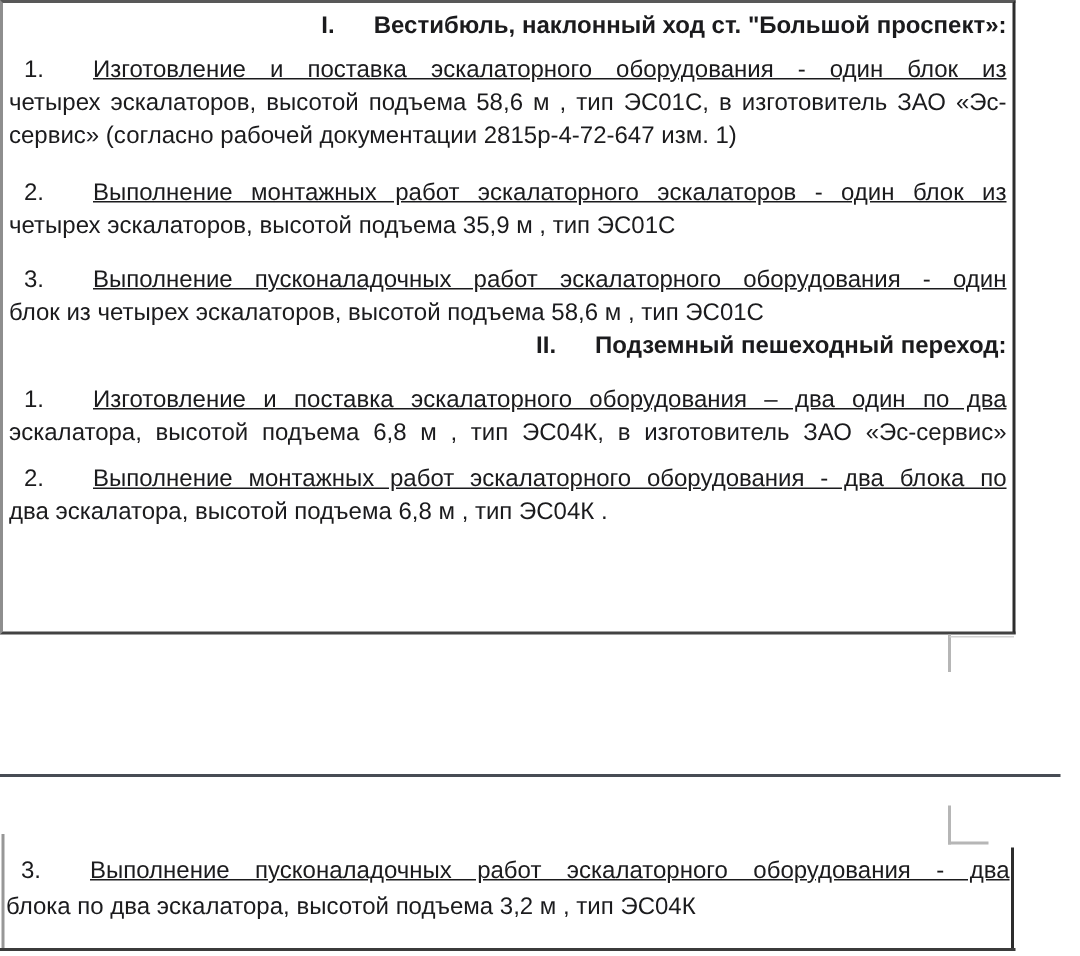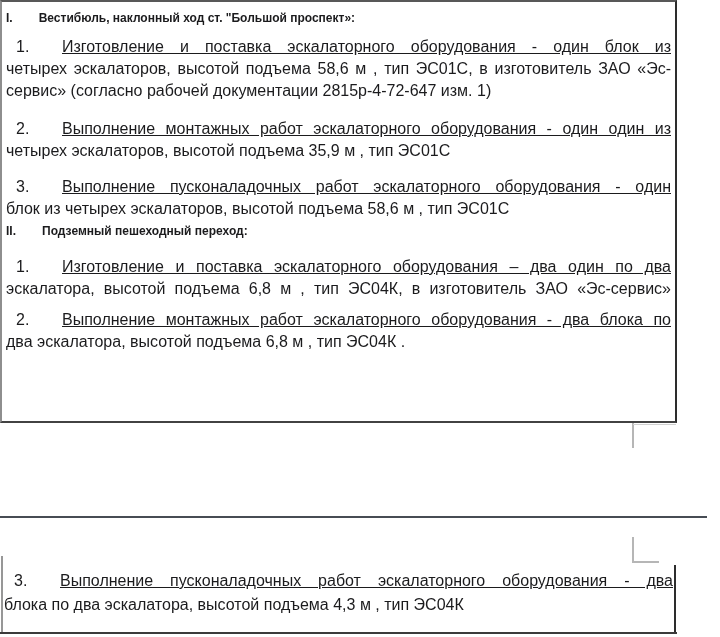--- a/index.html
+++ b/index.html
@@ -12,21 +12,21 @@
   }
   
   .top-box {
     position:absolute; left:0; top:0; width:677px; height:423px;
     box-sizing:border-box;
     border-style:solid; border-width:2px;
     border-color:#585858 #2d2d2d #424242 #8e8e8e;
     padding:0 4px;
     overflow:hidden;
   }
-  .h { font-weight:700; text-align:left; font-size:12px; line-height:22px; }
+  .h { font-weight:700; text-align:right; font-size:16px; line-height:22px; }
   .h-1 { margin-top:5px; }
   .h-2 { }
   .hnum { display:inline-block; margin-right:26px; }
   .para { position:relative; font-size:16px; line-height:22px; }
   .p-1 { margin-top:7px; }
   .p-2 { margin-top:16px; }
   .p-3 { margin-top:14px; }
   .p-4 { margin-top:14px; }
   .p-5 { margin-top:9px; }
   .num { position:absolute; left:10px; top:0; }
@@ -65,21 +65,21 @@
 
     <div class="para p-1">
       <span class="num">1.</span>
       <div class="ln ln-first">Изготовление и поставка эскалаторного оборудования - один блок из</div>
       <div class="ln">четырех эскалаторов, высотой подъема 58,6 м , тип ЭС01С, в изготовитель ЗАО «Эс-</div>
       <div class="ln ln-last">сервис» (согласно рабочей документации 2815р-4-72-647 изм. 1)</div>
     </div>
 
     <div class="para p-2">
       <span class="num">2.</span>
-      <div class="ln ln-first">Выполнение монтажных работ эскалаторного оборудования - один один из</div>
+      <div class="ln ln-first">Выполнение монтажных работ эскалаторного эскалаторов - один блок из</div>
       <div class="ln ln-last">четырех эскалаторов, высотой подъема 35,9 м , тип ЭС01С</div>
     </div>
 
     <div class="para p-3">
       <span class="num">3.</span>
       <div class="ln ln-first">Выполнение пусконаладочных работ эскалаторного оборудования - один</div>
       <div class="ln ln-last">блок из четырех эскалаторов, высотой подъема 58,6 м , тип ЭС01С</div>
     </div>
 
     <div class="h h-2">
@@ -109,17 +109,17 @@
   <div class="art art-b-h"></div>
 
   <div class="bb-left"></div>
   <div class="bb-right"></div>
   <div class="bb-bottom"></div>
 
   <div class="bottom-box">
     <div class="para p-6">
       <span class="num">3.</span>
       <div class="ln ln-first">Выполнение пусконаладочных работ эскалаторного оборудования - два</div>
-      <div class="ln ln-last">блока по два эскалатора, высотой подъема 4,3 м , тип ЭС04К</div>
+      <div class="ln ln-last">блока по два эскалатора, высотой подъема 3,2 м , тип ЭС04К</div>
     </div>
   </div>
 
 </div>
 
 </body></html>

